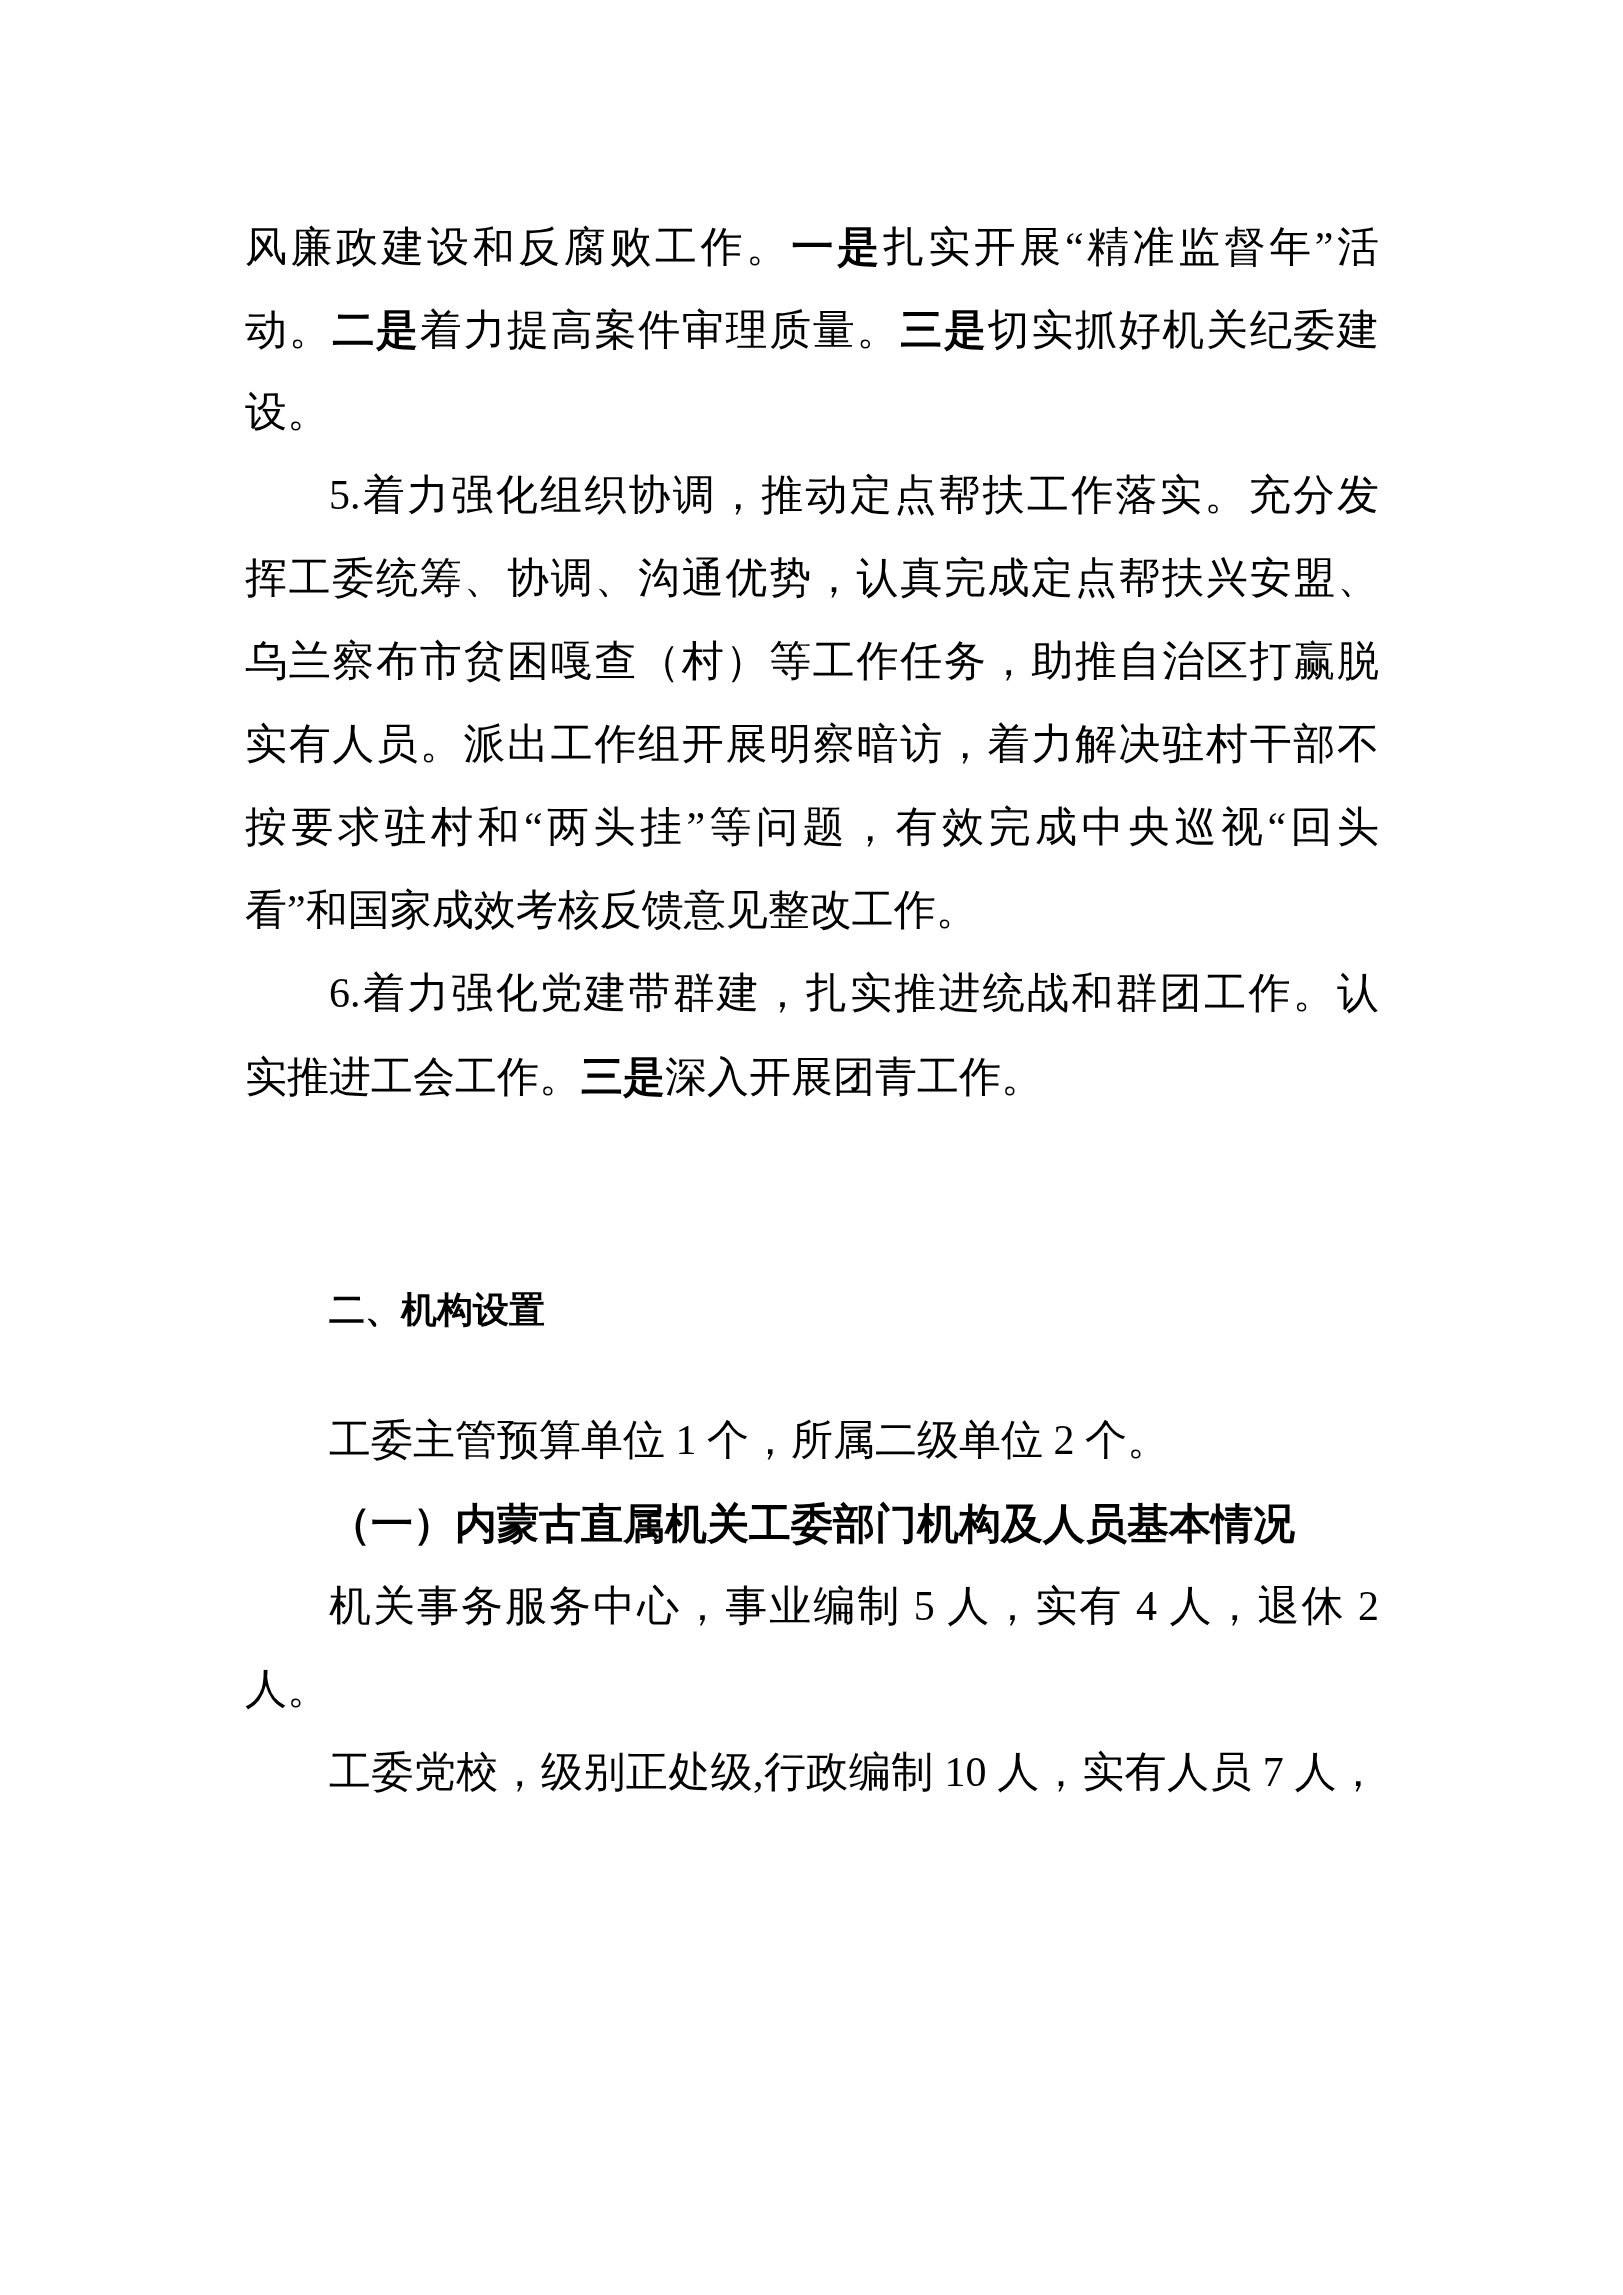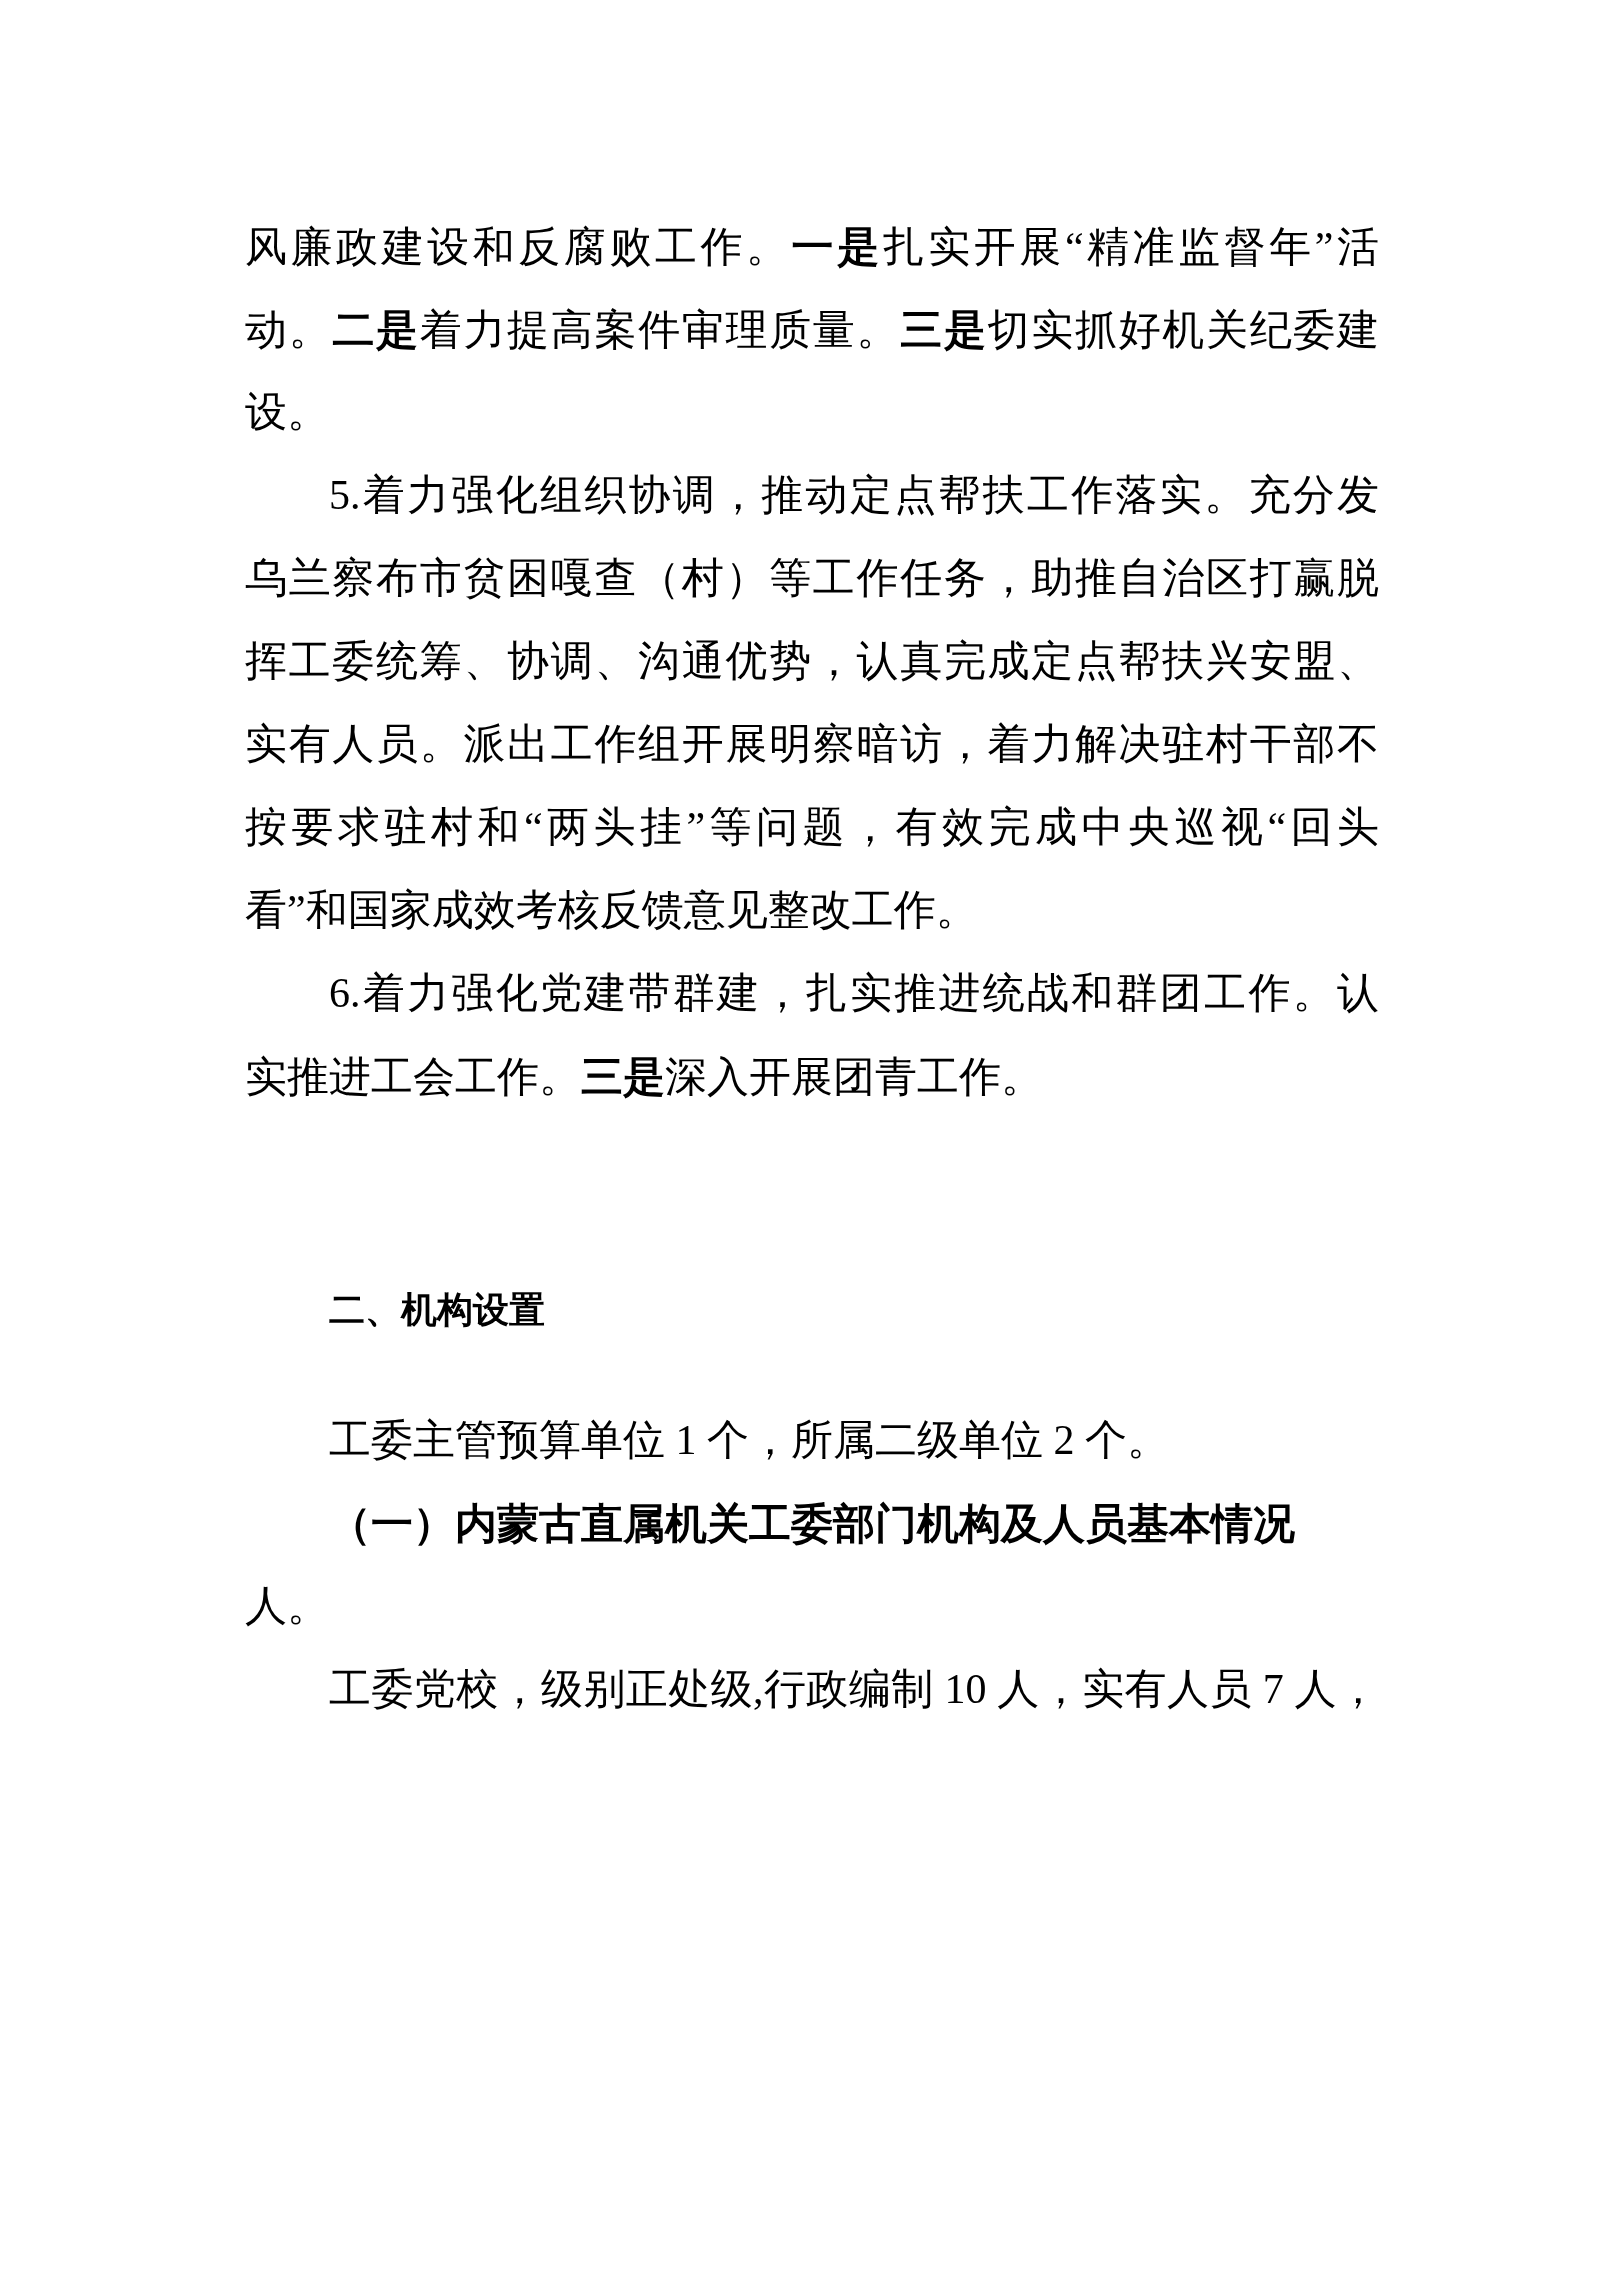--- a/index.html
+++ b/index.html
@@ -37,39 +37,40 @@
 <body>
 
 <div class="page" style="background: rgb(255, 255, 255); color: rgb(0, 0, 0);">
     <div class="block body">
       <div class="line full"><span class="run">风廉政建设和反腐败工作。</span><span class="run bold">一是</span><span class="run">扎实开展“精准监督年”活</span></div>
       <div class="line full"><span class="run">动。</span><span class="run bold">二是</span><span class="run">着力提高案件审理质量。</span><span class="run bold">三是</span><span class="run">切实抓好机关纪委建</span></div>
       <div class="line"><span class="run">设。</span></div>
     </div>
     <div class="block body">
       <div class="line indent full"><span class="run">5.着力强化组织协调，推动定点帮扶工作落实。充分发</span></div>
+      <div class="line full"><span class="run">挥工委统筹、协调、沟通优势，认真完成定点帮扶兴安盟、</span></div>
       <div class="line full"><span class="run">乌兰察布市贫困嘎查（村）等工作任务，助推自治区打赢脱</span></div>
-      <div class="line full"><span class="run">挥工委统筹、协调、沟通优势，认真完成定点帮扶兴安盟、</span></div>
       <div class="line full"><span class="run">实有人员。派出工作组开展明察暗访，着力解决驻村干部不</span></div>
       <div class="line full"><span class="run">按要求驻村和“两头挂”等问题，有效完成中央巡视“回头</span></div>
       <div class="line"><span class="run">看”和国家成效考核反馈意见整改工作。</span></div>
     </div>
     <div class="block body">
       <div class="line indent full"><span class="run">6.着力强化党建带群建，扎实推进统战和群团工作。认</span></div>
       <div class="line"><span class="run">实推进工会工作。</span><span class="run bold">三是</span><span class="run">深入开展团青工作。</span></div>
     </div>
     <div class="block heading">
       <div class="line indent"><span class="run bold">二、机构设置</span></div>
     </div>
     <div class="block body">
       <div class="line indent"><span class="run">工委主管预算单位 1 个，所属二级单位 2 个。</span></div>
     </div>
     <div class="block subheading">
       <div class="line indent"><span class="run bold">（一）内蒙古直属机关工委部门机构及人员基本情况</span></div>
     </div>
     <div class="block body">
+      <div class="line indent full"><span class="run">机关事务服务中心，事业编制 5 人，实有 4 人，退休 2</span></div>
       <div class="line"><span class="run">人。</span></div>
     </div>
     <div class="block body">
       <div class="line indent full"><span class="run">工委党校，级别正处级,行政编制 10 人，实有人员 7 人，</span></div>
     </div>
   </div>
 
 
 </body></html>

